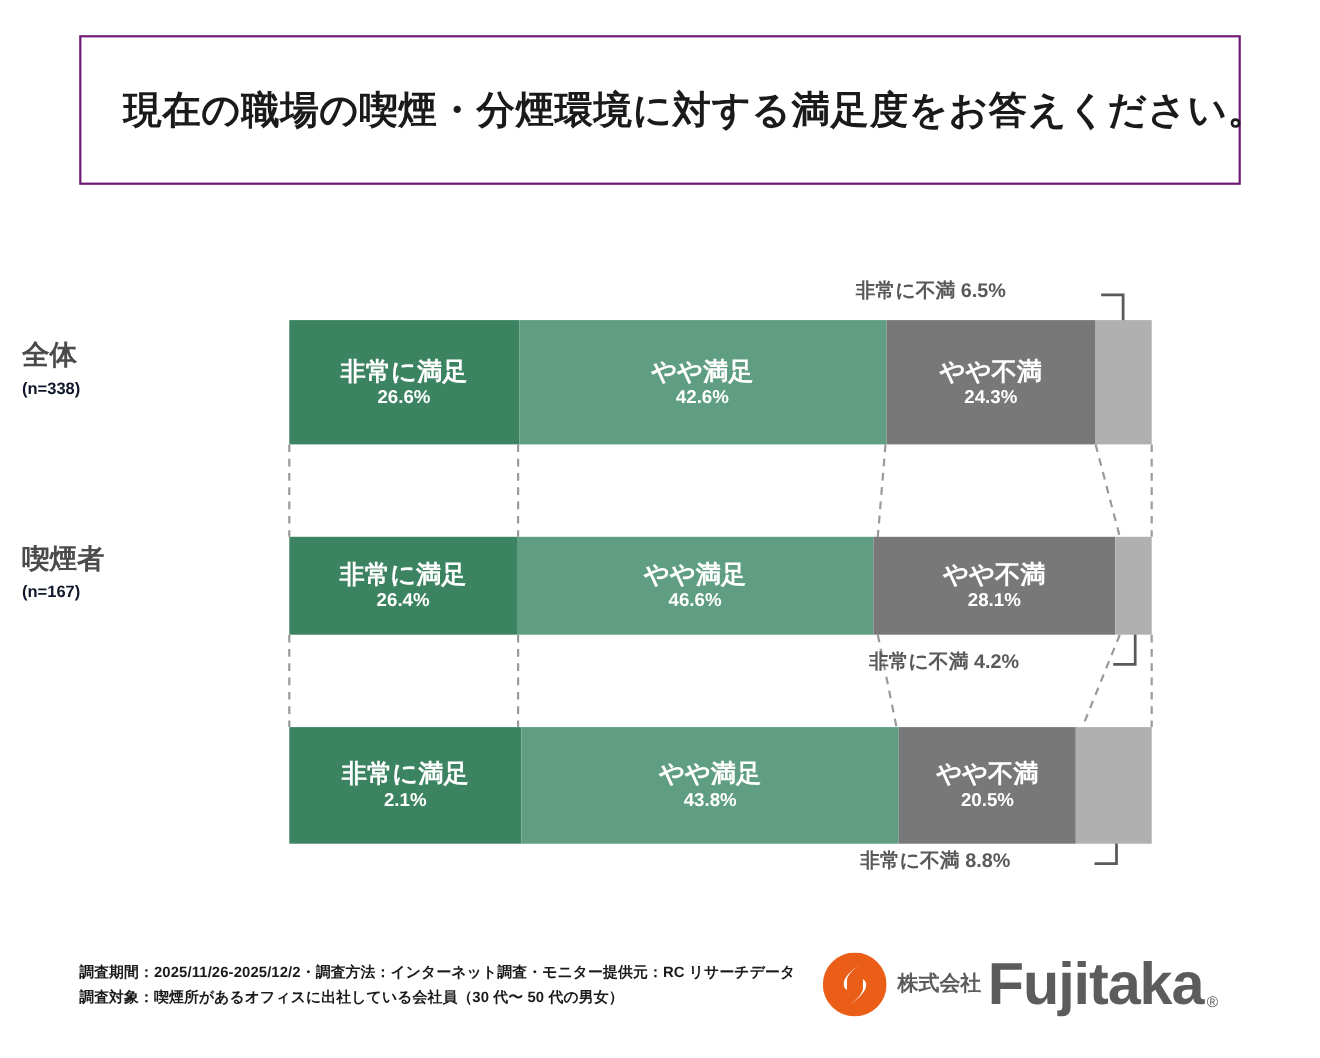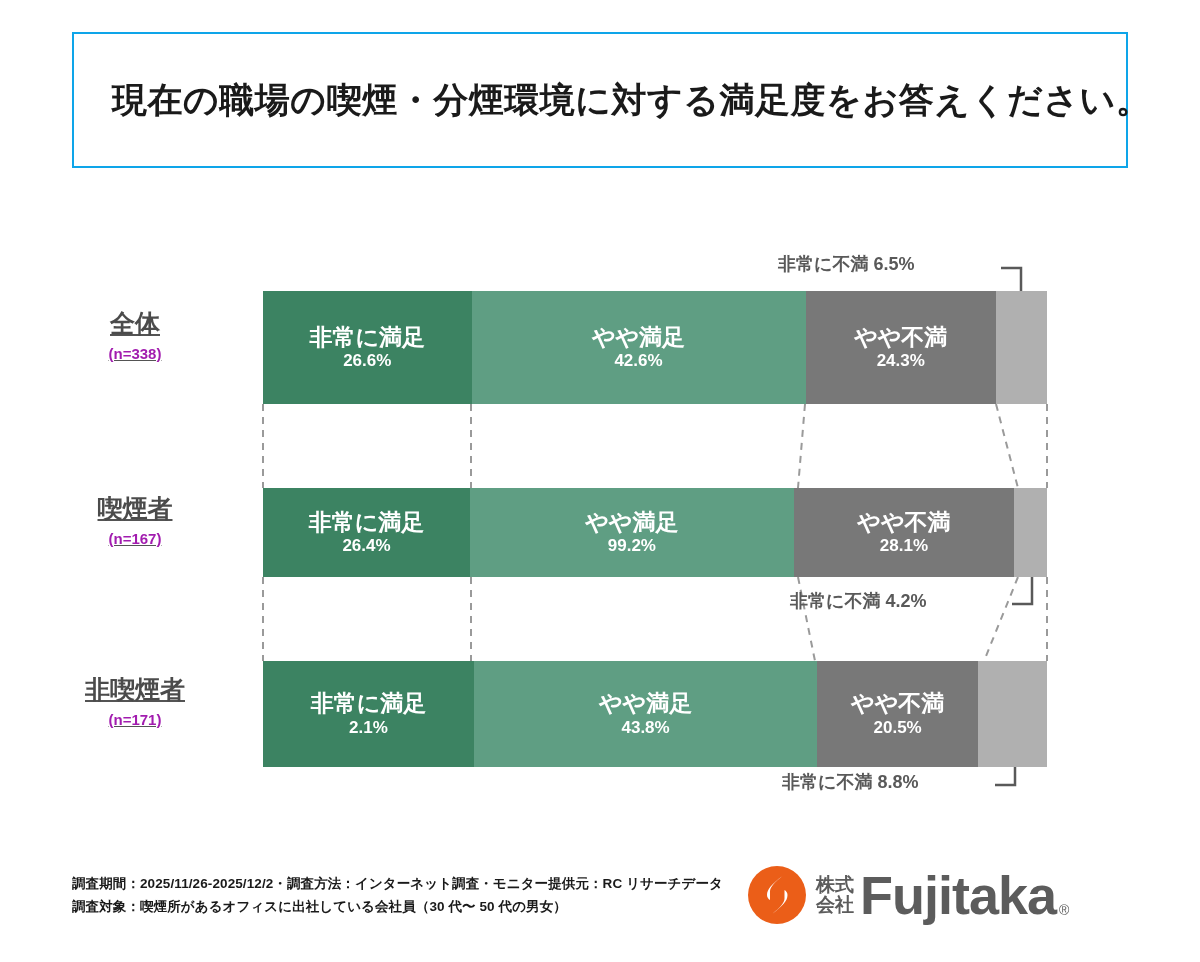--- a/index.html
+++ b/index.html
@@ -9,55 +9,54 @@
     font-family: "Liberation Sans", "DejaVu Sans", sans-serif;
     overflow: hidden;
   }
   #root { position: relative; width: 1200px; height: 962px; }
 
   
   .title-box {
     position: absolute;
     left: 72px; top: 32px;
     width: 1056px; height: 136px;
-    border: 2px solid #0ea5e9;
+    border: 2px solid #701a75;
     background: #ffffff;
     display: flex; align-items: center;
   }
   .title-text {
     margin-left: 38px;
     font-size: 35px;
     font-weight: 700;
     color: #1a1a1a;
     letter-spacing: 0.5px;
     white-space: nowrap;
   }
 
   
   .chart { position: absolute; left: 0; top: 0; width: 1200px; height: 962px; }
 
   .row-label {
     position: absolute;
-    text-align: center;
+    text-align: left;
     width: 230px;
     left: 20px;
     color: #545454;
-    text-decoration: underline;
   }
   .row-label .name {
     font-size: 25px;
     font-weight: 700;
     line-height: 1.1;
     color: #4b4b4b;
     white-space: nowrap;
   }
   .row-label .n {
     font-size: 15px;
     font-weight: 700;
-    color: #a21caf;
+    color: #0f172a;
     margin-top: 7px;
   }
 
   .bar {
     position: absolute;
     left: 263px;
     width: 784px;
     display: flex;
     overflow: visible;
   }
@@ -97,21 +96,21 @@
   .footer div { white-space: nowrap; }
 
   .logo {
     position: absolute;
     left: 748px; top: 866px;
     display: flex; align-items: center;
   }
   .logo-mark { width: 58px; height: 58px; flex: 0 0 58px; }
   .logo-kabu {
     margin-left: 10px;
-    display: flex; flex-direction: column;
+    display: flex; flex-direction: row;
     font-size: 19px; font-weight: 700;
     color: #5c5c5c; line-height: 1.06;
     letter-spacing: 0px;
   }
   .logo-word {
     margin-left: 6px;
     font-size: 54px;
     font-weight: 700;
     color: #5c5c5c;
     letter-spacing: -1px;
@@ -185,37 +184,33 @@
       <div class="name">喫煙者</div>
       <div class="n">(n=167)</div>
     </div>
     <div class="bar" style="top:488px;height:89px;">
       <div class="seg" style="width:26.4%;background:#3C8362;">
         <span class="lab">非常に満足</span>
         <span class="val">26.4%</span>
       </div>
       <div class="seg" style="width:41.3%;background:#5F9E83;">
         <span class="lab">やや満足</span>
-        <span class="val">99.2%</span>
+        <span class="val">46.6%</span>
       </div>
       <div class="seg" style="width:28.1%;background:#787878;">
         <span class="lab">やや不満</span>
         <span class="val">28.1%</span>
       </div>
       <div class="seg small" style="width:4.2%;background:#B0B0B0;">
         
         
       </div>
     </div>
     <div class="callout" style="left:790px; top:589px;">非常に不満  4.2%</div>
 
-    <div class="row-label" style="top:676px;">
-      <div class="name">非喫煙者</div>
-      <div class="n">(n=171)</div>
-    </div>
     <div class="bar" style="top:661px;height:106px;">
       <div class="seg" style="width:26.9%;background:#3C8362;">
         <span class="lab">非常に満足</span>
         <span class="val">2.1%</span>
       </div>
       <div class="seg" style="width:43.8%;background:#5F9E83;">
         <span class="lab">やや満足</span>
         <span class="val">43.8%</span>
       </div>
       <div class="seg" style="width:20.5%;background:#787878;">

